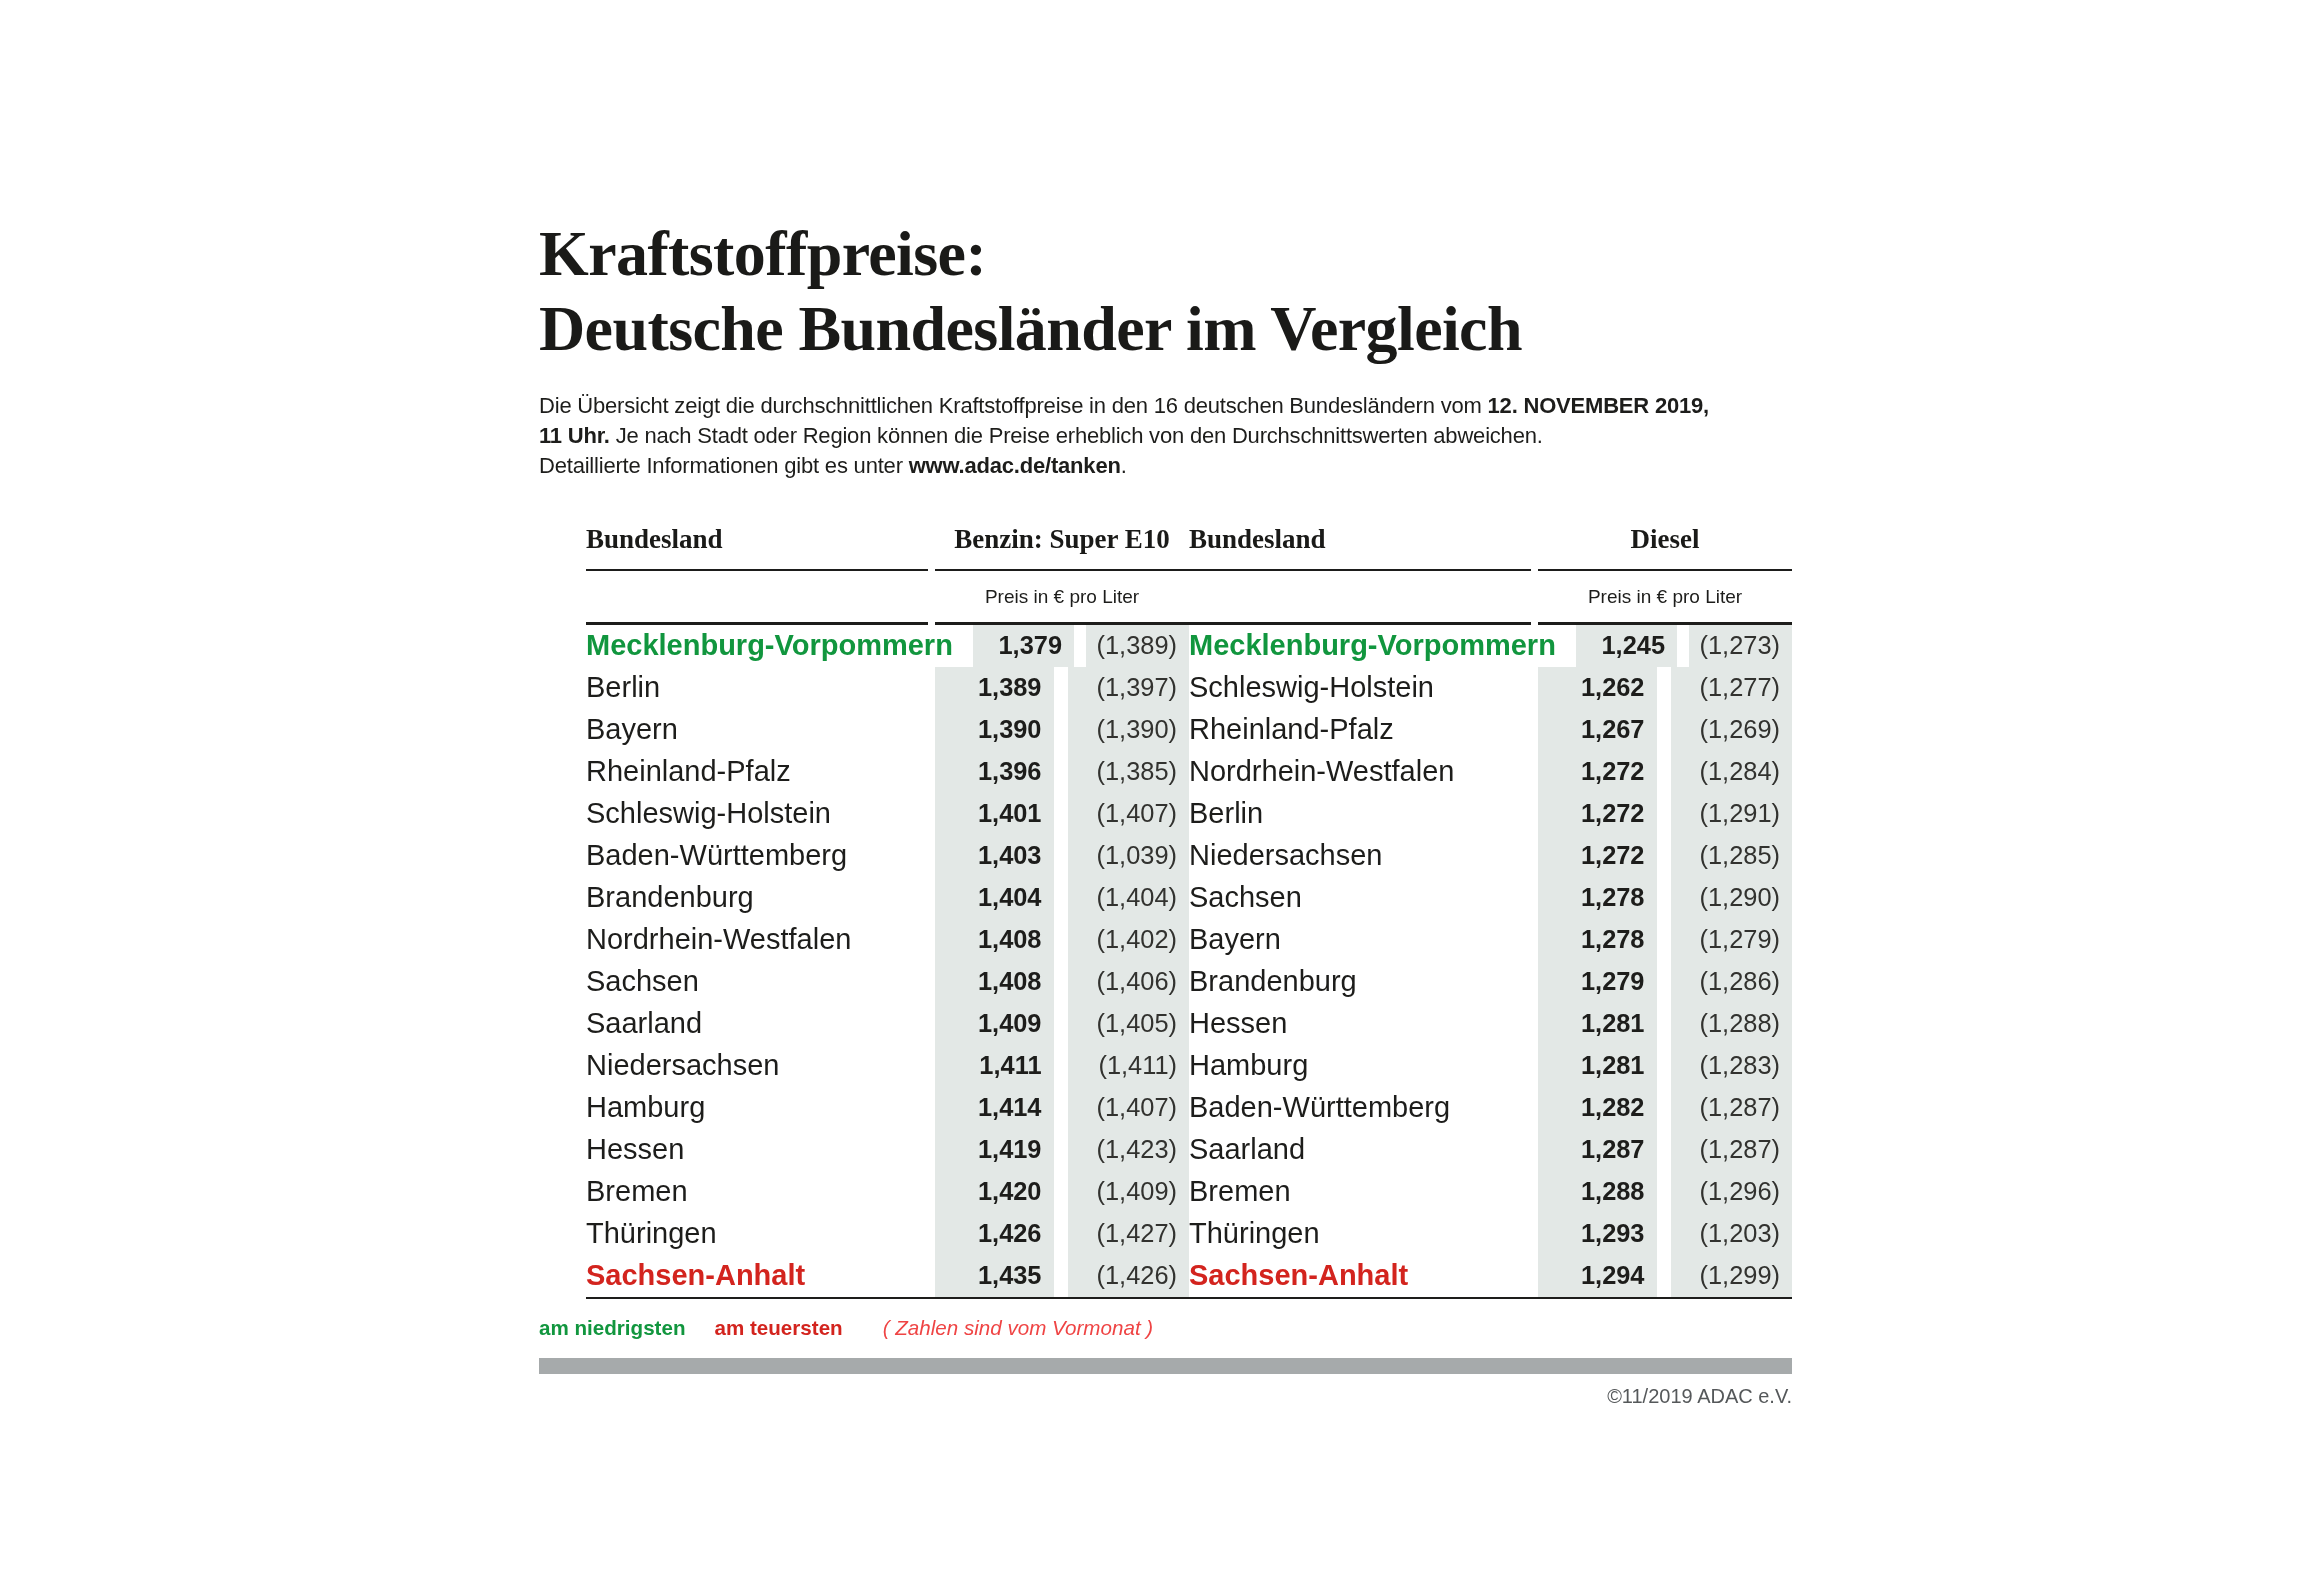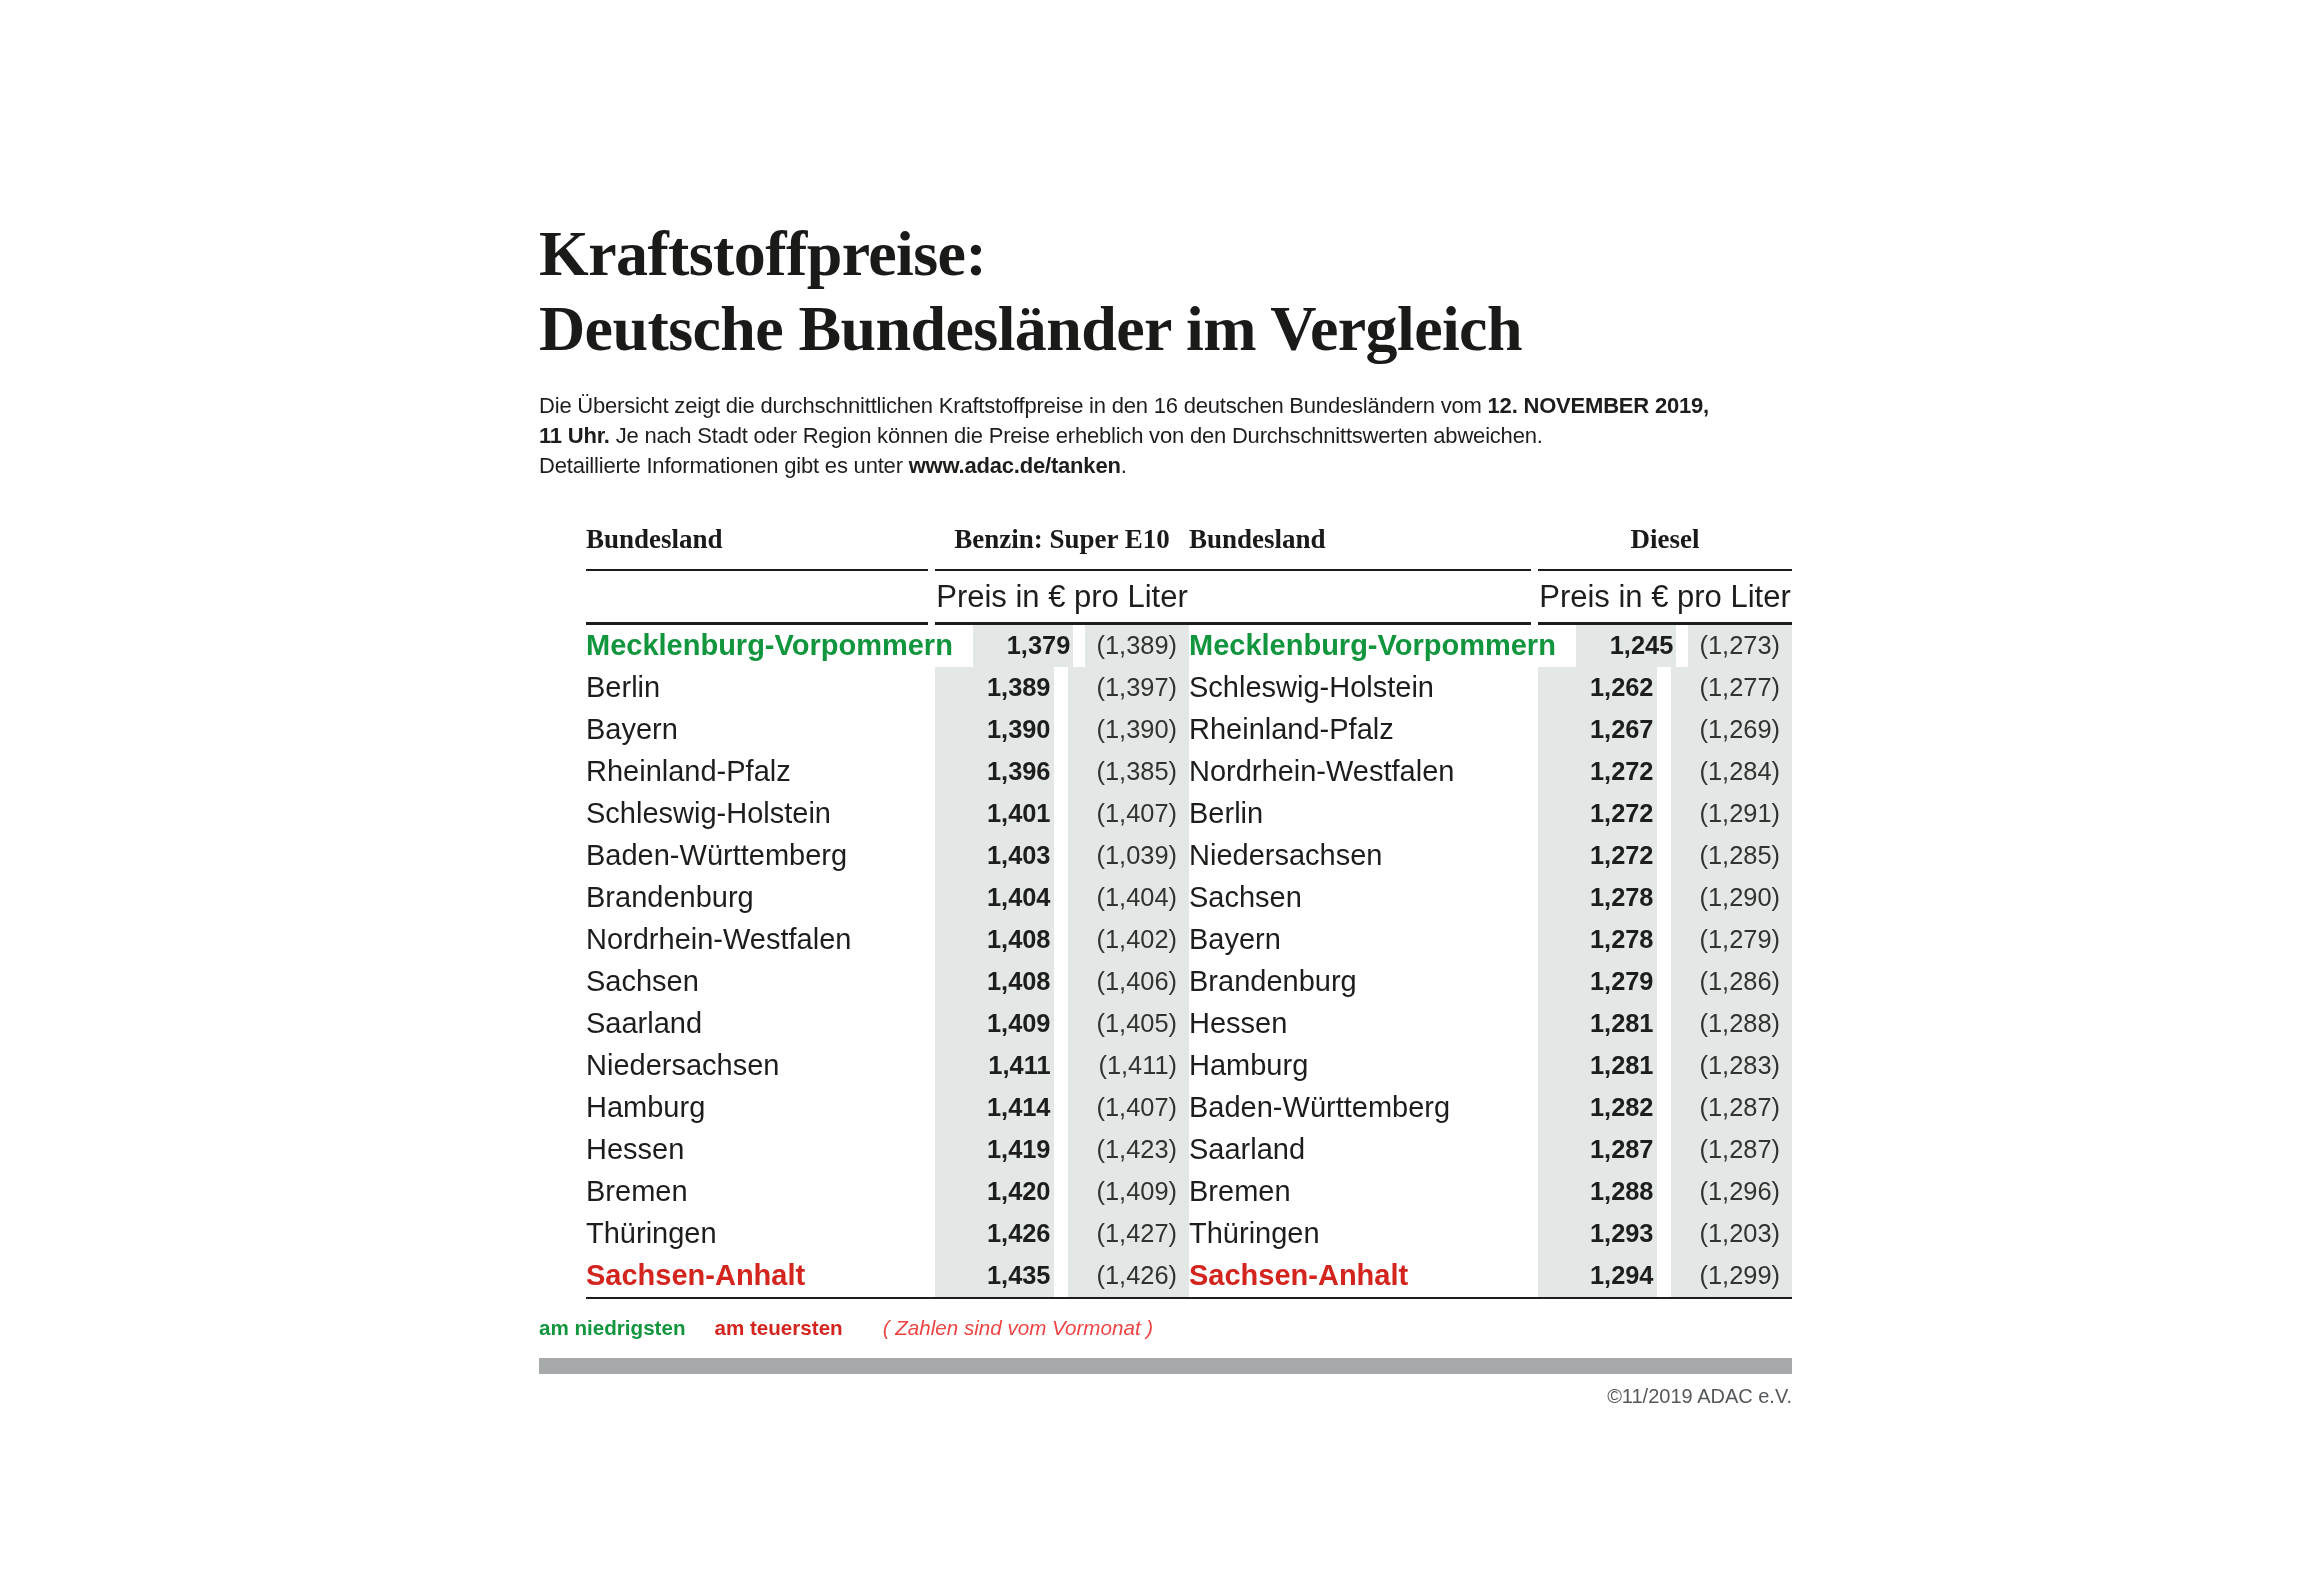--- a/index.html
+++ b/index.html
@@ -45,32 +45,32 @@
   .name-h { flex: 1; }
   .fuel-h { width: 254px; text-align: center; }
 
   .rulerow { display: flex; height: 2.4px; }
   .rulerow .seg1 { width: 342px; background: var(--rule, #1d1d1b); height: 2.4px; }
   .rulerow .seggap { width: 7.3px; }
   .rulerow .seg2 { flex: 1; background: var(--rule, #1d1d1b); height: 2.4px; }
 
   .subrow { display: flex; align-items: center; height: 51px; }
   .subrow .spacer { flex: 1; }
-  .sub-h { width: 254px; text-align: center; font-size: 31px; color: #1d1d1b; }
+  .sub-h { width: 254px; text-align: center; font-size: 19px; color: #1d1d1b; }
 
   .rows { display: flex; flex-direction: column; }
   .row { display: flex; height: 42px; align-items: center; }
   .state { flex: 1; font-size: 29px; padding-right: 20px; white-space: nowrap; }
   .state.lowest  { color: var(--green, #11963e); font-weight: 700; }
   .state.highest { color: var(--red, #d3241e); font-weight: 700; }
   .cell {
     height: 42px; display: flex; align-items: center; justify-content: flex-end;
     background: var(--cellbg, #e3e8e6);
   }
-  .c1 { width: 119px; padding-right: 3px; font-weight: 700; font-size: 25.4px; color: #1d1d1b; }
+  .c1 { width: 119px; padding-right: 12px; font-weight: 700; font-size: 25.4px; color: #1d1d1b; }
   .cgap { width: 14.5px; }
   .c2 { width: 121px; padding-right: 12px; font-size: 25.4px; color: var(--prevtext, #32322f); }
 
   .bottomrule { height: 2.4px; background: var(--rule, #1d1d1b); }
 
   .legend { display: flex; align-items: flex-start; margin-top: 17px; font-size: 20.6px; }
   .leg-low  { color: var(--green, #11963e); font-weight: 700; }
   .leg-high { color: var(--red, #d3241e); font-weight: 700; margin-left: 29px; }
   .leg-note { margin-left: 40px; color: #ef4444; font-style: italic; }
 

